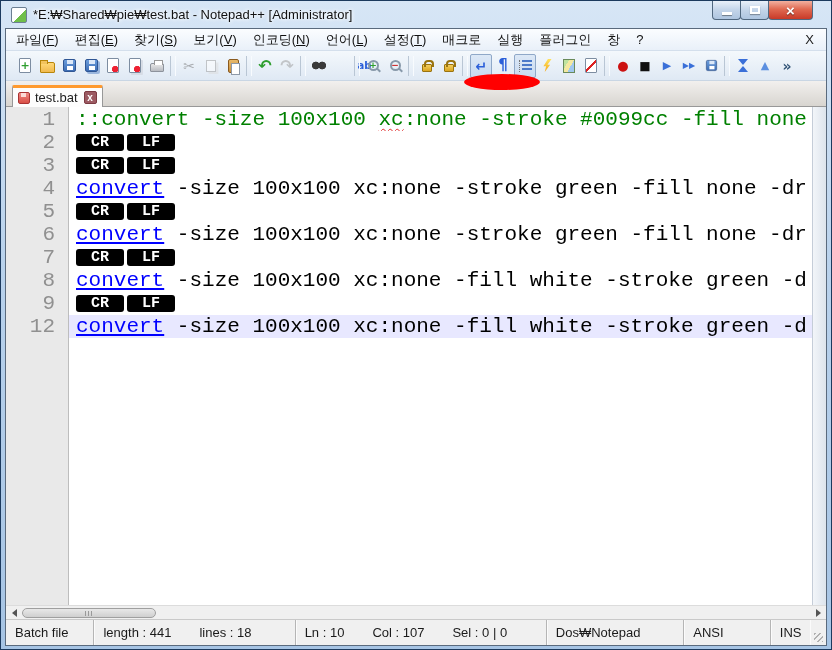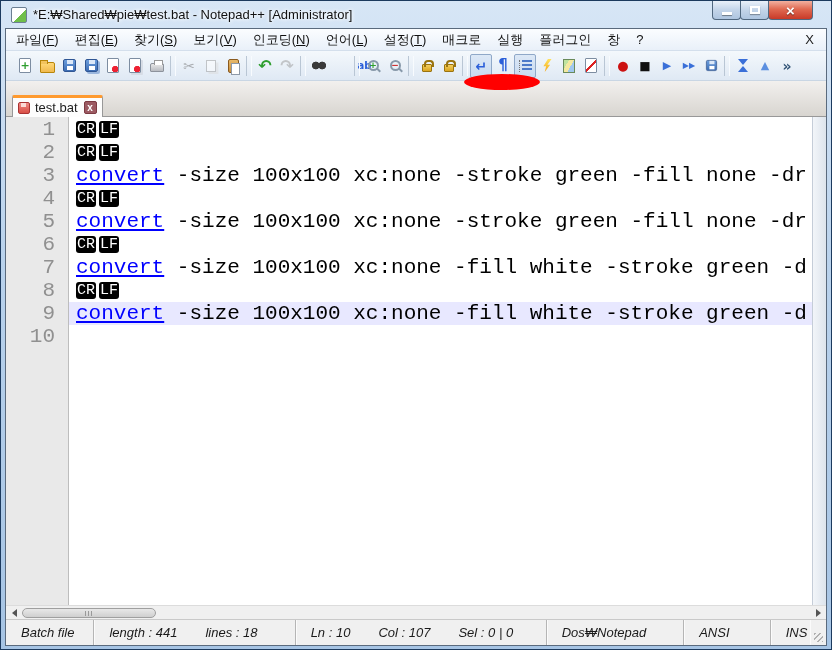--- a/index.html
+++ b/index.html
@@ -64,21 +64,21 @@
   .i-bolt { width:9px; height:13px; background:linear-gradient(#ffe25e,#f4a81c);
     clip-path:polygon(60% 0,100% 0,55% 45%,85% 45%,25% 100%,40% 55%,10% 55%); }
   .i-map { width:12px; height:14px; border:1px solid #6a8a5a;
     background:linear-gradient(120deg,#bfe3a0 30%,#f4e8a0 30% 60%,#a0c8ee 60%); }
   .i-redpen { background-image:linear-gradient(135deg, transparent 45%, #d22 45% 58%, transparent 58%); }
   .i-foldall { position:relative; width:12px; height:15px; }
   .i-foldall::before { content:''; position:absolute; top:1px; left:1px; border-left:5px solid transparent; border-right:5px solid transparent; border-top:6px solid #3a6fd8; }
   .i-foldall::after { content:''; position:absolute; bottom:1px; left:1px; border-left:5px solid transparent; border-right:5px solid transparent; border-bottom:6px solid #3a6fd8; }
 
   
-  .tabbar { height:36px; background:linear-gradient(#f2f0ee,#d8d5d0); border-bottom:1px solid #989898;
+  .tabbar { height:26px; background:linear-gradient(#f2f0ee,#d8d5d0); border-bottom:1px solid #989898;
     display:flex; align-items:flex-end; padding-left:6px; }
   .tab { height:22px; background:#fdfdfd; border:1px solid #989898; border-bottom:none; border-top:3px solid #ff9a2e;
     border-radius:2px 2px 0 0; display:flex; align-items:center; padding:0 5px; font-size:13px; color:#222; margin-bottom:-1px; }
   .tab-floppy { width:12px; height:12px; background:linear-gradient(#ef8a84,#d94f46); border:1px solid #a33; border-radius:2px; position:relative; margin-right:5px; }
   .tab-floppy::after { content:''; position:absolute; left:2px; top:0; width:5px; height:4px; background:#fbdcd8; }
   .tab-close { width:13px; height:13px; background:#9c5a62; border:1px solid #7c3a42; border-radius:2px; color:#fff;
     font-size:10px; font-weight:bold; display:flex; align-items:center; justify-content:center; margin-left:6px; line-height:1; }
 
   
   .editor { flex:1; display:flex; overflow:hidden; background:#fff; }
@@ -86,39 +86,39 @@
     font-family:"Liberation Mono",monospace; font-size:21px; line-height:23px; color:#909090; text-align:right;
     padding:1px 13px 0 0; }
   .code-col { flex:1; overflow:hidden; padding-top:1px; font-family:"Liberation Mono",monospace; font-size:21px; line-height:23px; }
   .code-row { height:23px; white-space:pre; padding-left:7px; overflow:hidden; }
   .code-row.current { background:#e8e8ff; }
   .tok-comment { color:#008000; }
   .squiggle { text-decoration-line:underline; text-decoration-style:wavy; text-decoration-color:#e03030;
     text-decoration-thickness:1px; text-underline-offset:3px; }
   .tok-cmd { color:#0000ff; text-decoration:underline; }
   .tok-plain { color:#000; }
-  .eol-badge { display:inline-block; background:#000; color:#fff; font-size:15px; font-weight:normal; line-height:17px;
-    padding:0 1px; border-radius:3px; margin-right:3px; vertical-align:middle; font-family:"Liberation Mono",monospace; }
+  .eol-badge { display:inline-block; background:#000; color:#fff; font-size:15px; font-weight:bold; line-height:17px;
+    padding:0 15px; border-radius:3px; margin-right:3px; vertical-align:middle; font-family:"Liberation Mono",monospace; }
   .vscroll { width:14px; background:linear-gradient(90deg,#f2f5f9,#dde4ec); border-left:1px solid #c5cdd8; }
 
   
   .hscroll { height:14px; background:#f0f0f0; border-top:1px solid #dcdcdc; position:relative; display:flex; align-items:center; }
   .hs-arrow { width:16px; height:14px; display:flex; align-items:center; justify-content:center; }
   .tri-left { width:0; height:0; border-top:4px solid transparent; border-bottom:4px solid transparent; border-right:5px solid #555; }
   .tri-right { width:0; height:0; border-top:4px solid transparent; border-bottom:4px solid transparent; border-left:5px solid #555; }
   .hs-thumb { position:absolute; left:16px; width:134px; height:10px; top:2px; background:linear-gradient(#e8e8e8,#cfcfcf);
     border:1px solid #9f9f9f; border-radius:5px; }
   .hs-thumb::after { content:''; position:absolute; left:50%; top:2px; width:9px; height:5px; transform:translateX(-50%);
     background:repeating-linear-gradient(90deg,#9a9a9a 0 1px, transparent 1px 3px); }
   .hs-spacer { flex:1; }
 
   
   .statusbar { height:26px; background:#f0f0f0; border-top:1px solid #c9c9c9; display:flex; align-items:stretch;
     font-size:13px; color:#1a1a1a; }
-  .sb-sec { display:flex; align-items:center; padding-left:15px; border-right:1px solid #b5b5b5; box-shadow:1px 0 0 #fbfbfb; white-space:nowrap; overflow:hidden;font-style:italic; }
+  .sb-sec { display:flex; align-items:center; padding-left:9px; border-right:1px solid #b5b5b5; box-shadow:1px 0 0 #fbfbfb; white-space:nowrap; overflow:hidden; }
   .sb-gap { display:inline-block; width:28px; }
   .sb-grip { margin-left:auto; width:16px; display:flex; align-items:flex-end; justify-content:flex-end; padding:3px; }
   .sb-grip span { width:9px; height:9px;
     background:repeating-linear-gradient(135deg,#b0b0b0 0 1.5px, transparent 1.5px 4px); }
 
   
   .red-oval { position:absolute; left:463px; top:73px; width:76px; height:16px; border-radius:50%; z-index:50; }
 </style>
 </head>
 <body>
@@ -282,23 +282,24 @@
       <div class="gutter">
           <div class="ln-num" style="height: 23px;">1</div>
           <div class="ln-num" style="height: 23px;">2</div>
           <div class="ln-num" style="height: 23px;">3</div>
           <div class="ln-num" style="height: 23px;">4</div>
           <div class="ln-num" style="height: 23px;">5</div>
           <div class="ln-num" style="height: 23px;">6</div>
           <div class="ln-num" style="height: 23px;">7</div>
           <div class="ln-num" style="height: 23px;">8</div>
           <div class="ln-num" style="height: 23px;">9</div>
-          <div class="ln-num" style="height: 23px;">10</div>
+          <div class="ln-num" style="height: 23px;">12</div>
         </div>
       <div class="code-col">
+          <div class="code-row"><span class="tok-comment">::convert -size 100x100 </span><span class="tok-comment squiggle">xc</span><span class="tok-comment">:none -stroke #0099cc -fill none</span></div>
           <div class="code-row"><span class="eol-badge">CR</span><span class="eol-badge">LF</span></div>
           <div class="code-row"><span class="eol-badge">CR</span><span class="eol-badge">LF</span></div>
           <div class="code-row"><span class="tok-cmd">convert</span><span class="tok-plain"> -size 100x100 xc:none -stroke green -fill none -dr</span></div>
           <div class="code-row"><span class="eol-badge">CR</span><span class="eol-badge">LF</span></div>
           <div class="code-row"><span class="tok-cmd">convert</span><span class="tok-plain"> -size 100x100 xc:none -stroke green -fill none -dr</span></div>
           <div class="code-row"><span class="eol-badge">CR</span><span class="eol-badge">LF</span></div>
           <div class="code-row"><span class="tok-cmd">convert</span><span class="tok-plain"> -size 100x100 xc:none -fill white -stroke green -d</span></div>
           <div class="code-row"><span class="eol-badge">CR</span><span class="eol-badge">LF</span></div>
           <div class="code-row current"><span class="tok-cmd">convert</span><span class="tok-plain"> -size 100x100 xc:none -fill white -stroke green -d</span></div>
         </div>

